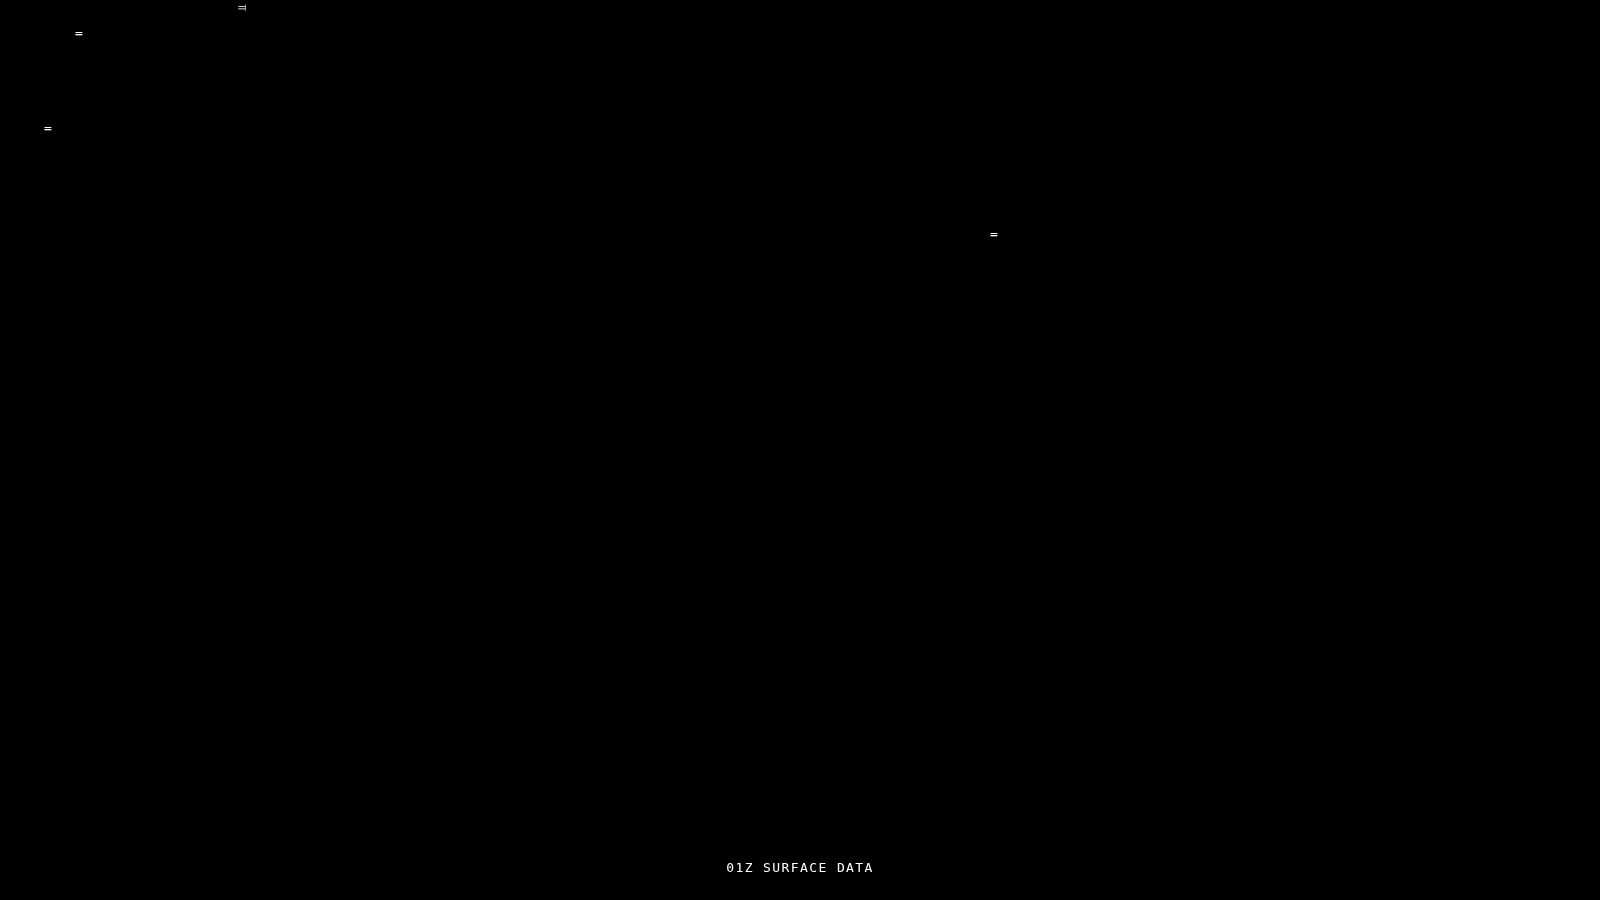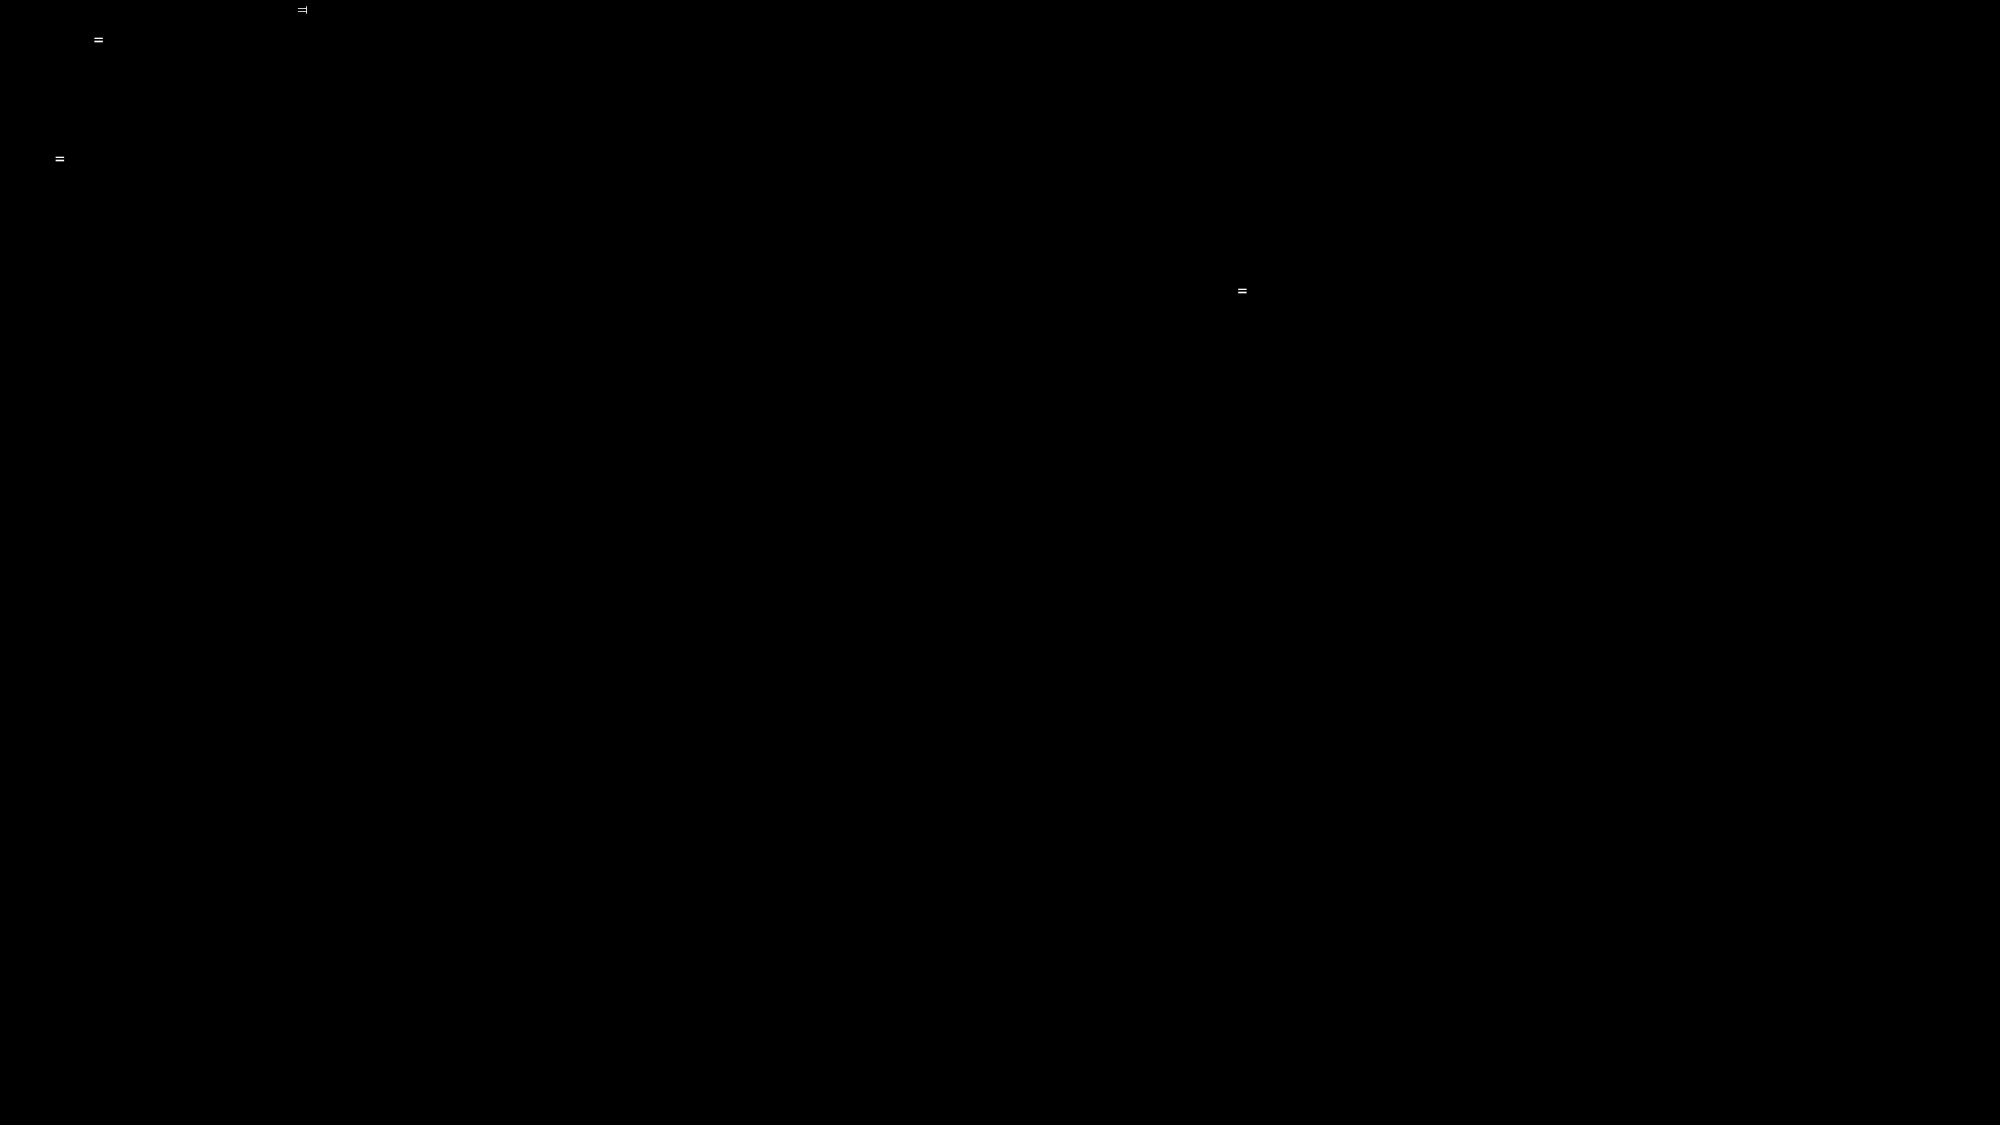--- a/index.html
+++ b/index.html
@@ -52,14 +52,15 @@
 <div id="screen">
 
   <div class="mark mark-sym" style="left:238px; top:2px;">⫤</div>
 
   <div class="mark mark-eq" style="left:75px; top:26px;">=</div>
 
   <div class="mark mark-eq" style="left:44px; top:121px;">=</div>
 
   <div class="mark mark-eq" style="left:990px; top:227px;">=</div>
 
+  <div class="footer-label" style="top:860px;">01Z SURFACE DATA</div>
 
 </div>
 
 </body></html>

